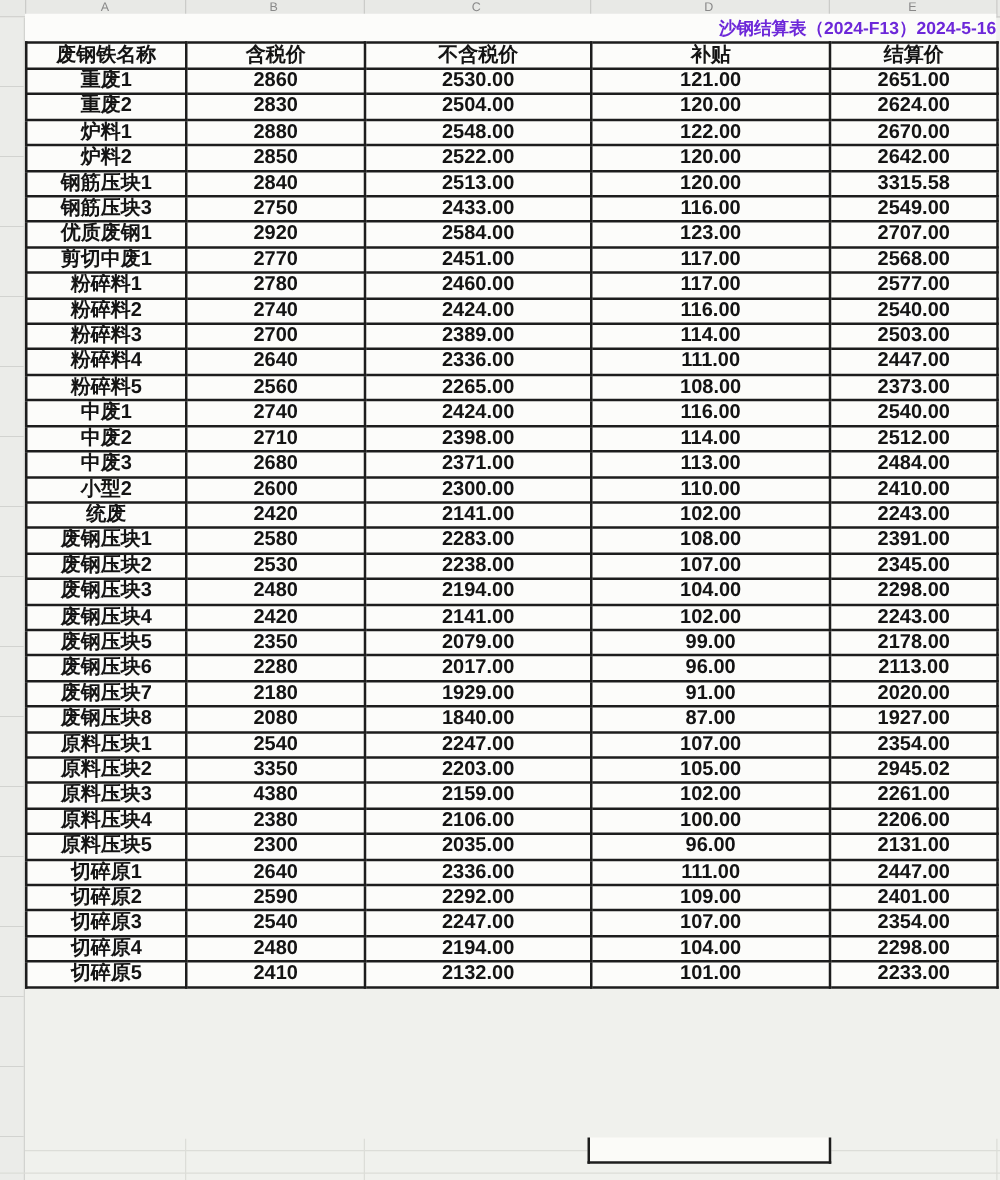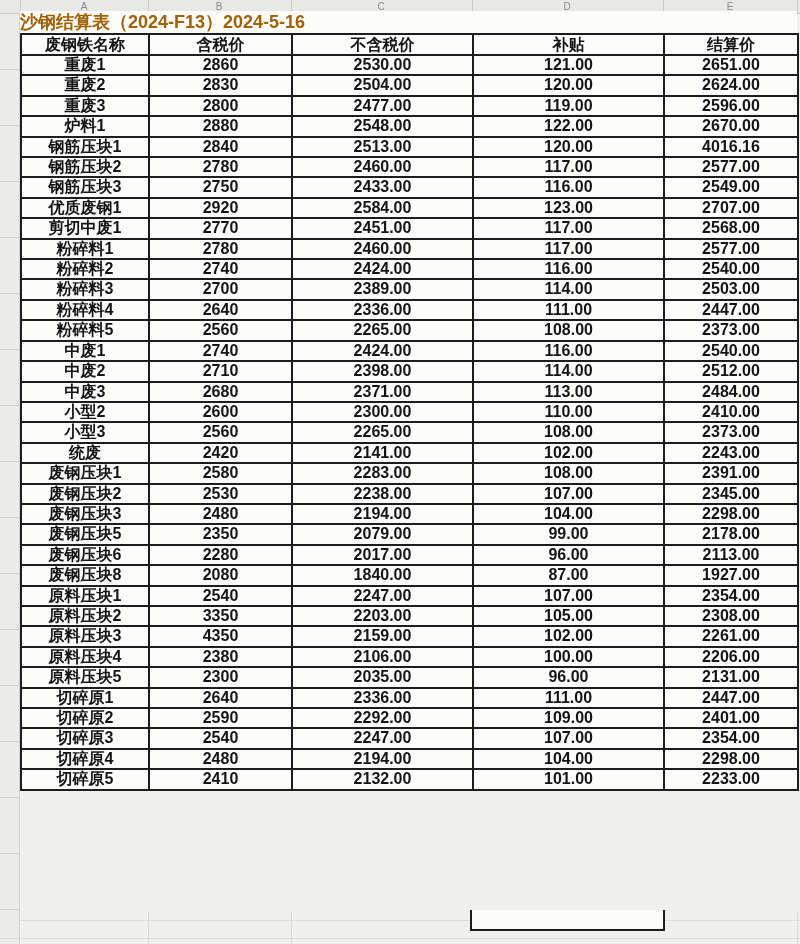--- a/index.html
+++ b/index.html
@@ -32,22 +32,22 @@
     position:absolute; left:0; top:14px; width:20px; height:930px;
     background:#ebece9;
     border-right:1px solid #d2d3d0;
     background-image:repeating-linear-gradient(
       to bottom, transparent 0px, transparent 55px, #d2d3d0 55px, #d2d3d0 56px);
   }
 
   
   .sheet-title {
     position:absolute; left:20px; top:11px; width:777px; height:22px;
-    line-height:22px; text-align:left;
-    font-size:18px; font-weight:bold; color:#a16207;
+    line-height:22px; text-align:right;
+    font-size:14px; font-weight:bold; color:#6d28d9;
     background:#fcfcfa;
     white-space:nowrap;
   }
 
   
   table.sheet {
     position:absolute; left:20px; top:33px; width:777px;
     border-collapse:collapse; table-layout:fixed;
     background:#fcfcfa;
   }
@@ -125,46 +125,39 @@
         <td>2651.00</td>
       </tr>
       <tr>
         <td>重废2</td>
         <td>2830</td>
         <td>2504.00</td>
         <td>120.00</td>
         <td>2624.00</td>
       </tr>
       <tr>
-        <td>重废3</td>
-        <td>2800</td>
-        <td>2477.00</td>
-        <td>119.00</td>
-        <td>2596.00</td>
-      </tr>
-      <tr>
         <td>炉料1</td>
         <td>2880</td>
         <td>2548.00</td>
         <td>122.00</td>
         <td>2670.00</td>
       </tr>
       <tr>
+        <td>炉料2</td>
+        <td>2850</td>
+        <td>2522.00</td>
+        <td>120.00</td>
+        <td>2642.00</td>
+      </tr>
+      <tr>
         <td>钢筋压块1</td>
         <td>2840</td>
         <td>2513.00</td>
         <td>120.00</td>
-        <td>4016.16</td>
-      </tr>
-      <tr>
-        <td>钢筋压块2</td>
-        <td>2780</td>
-        <td>2460.00</td>
-        <td>117.00</td>
-        <td>2577.00</td>
+        <td>3315.58</td>
       </tr>
       <tr>
         <td>钢筋压块3</td>
         <td>2750</td>
         <td>2433.00</td>
         <td>116.00</td>
         <td>2549.00</td>
       </tr>
       <tr>
         <td>优质废钢1</td>
@@ -237,27 +230,20 @@
         <td>2484.00</td>
       </tr>
       <tr>
         <td>小型2</td>
         <td>2600</td>
         <td>2300.00</td>
         <td>110.00</td>
         <td>2410.00</td>
       </tr>
       <tr>
-        <td>小型3</td>
-        <td>2560</td>
-        <td>2265.00</td>
-        <td>108.00</td>
-        <td>2373.00</td>
-      </tr>
-      <tr>
         <td>统废</td>
         <td>2420</td>
         <td>2141.00</td>
         <td>102.00</td>
         <td>2243.00</td>
       </tr>
       <tr>
         <td>废钢压块1</td>
         <td>2580</td>
         <td>2283.00</td>
@@ -272,57 +258,71 @@
         <td>2345.00</td>
       </tr>
       <tr>
         <td>废钢压块3</td>
         <td>2480</td>
         <td>2194.00</td>
         <td>104.00</td>
         <td>2298.00</td>
       </tr>
       <tr>
+        <td>废钢压块4</td>
+        <td>2420</td>
+        <td>2141.00</td>
+        <td>102.00</td>
+        <td>2243.00</td>
+      </tr>
+      <tr>
         <td>废钢压块5</td>
         <td>2350</td>
         <td>2079.00</td>
         <td>99.00</td>
         <td>2178.00</td>
       </tr>
       <tr>
         <td>废钢压块6</td>
         <td>2280</td>
         <td>2017.00</td>
         <td>96.00</td>
         <td>2113.00</td>
       </tr>
       <tr>
+        <td>废钢压块7</td>
+        <td>2180</td>
+        <td>1929.00</td>
+        <td>91.00</td>
+        <td>2020.00</td>
+      </tr>
+      <tr>
         <td>废钢压块8</td>
         <td>2080</td>
         <td>1840.00</td>
         <td>87.00</td>
         <td>1927.00</td>
       </tr>
       <tr>
         <td>原料压块1</td>
         <td>2540</td>
         <td>2247.00</td>
         <td>107.00</td>
         <td>2354.00</td>
       </tr>
       <tr>
         <td>原料压块2</td>
         <td>3350</td>
         <td>2203.00</td>
         <td>105.00</td>
-        <td>2308.00</td>
+        <td>2945.02</td>
       </tr>
       <tr>
         <td>原料压块3</td>
-        <td>4350</td>
+        <td>4380</td>
         <td>2159.00</td>
         <td>102.00</td>
         <td>2261.00</td>
       </tr>
       <tr>
         <td>原料压块4</td>
         <td>2380</td>
         <td>2106.00</td>
         <td>100.00</td>
         <td>2206.00</td>

